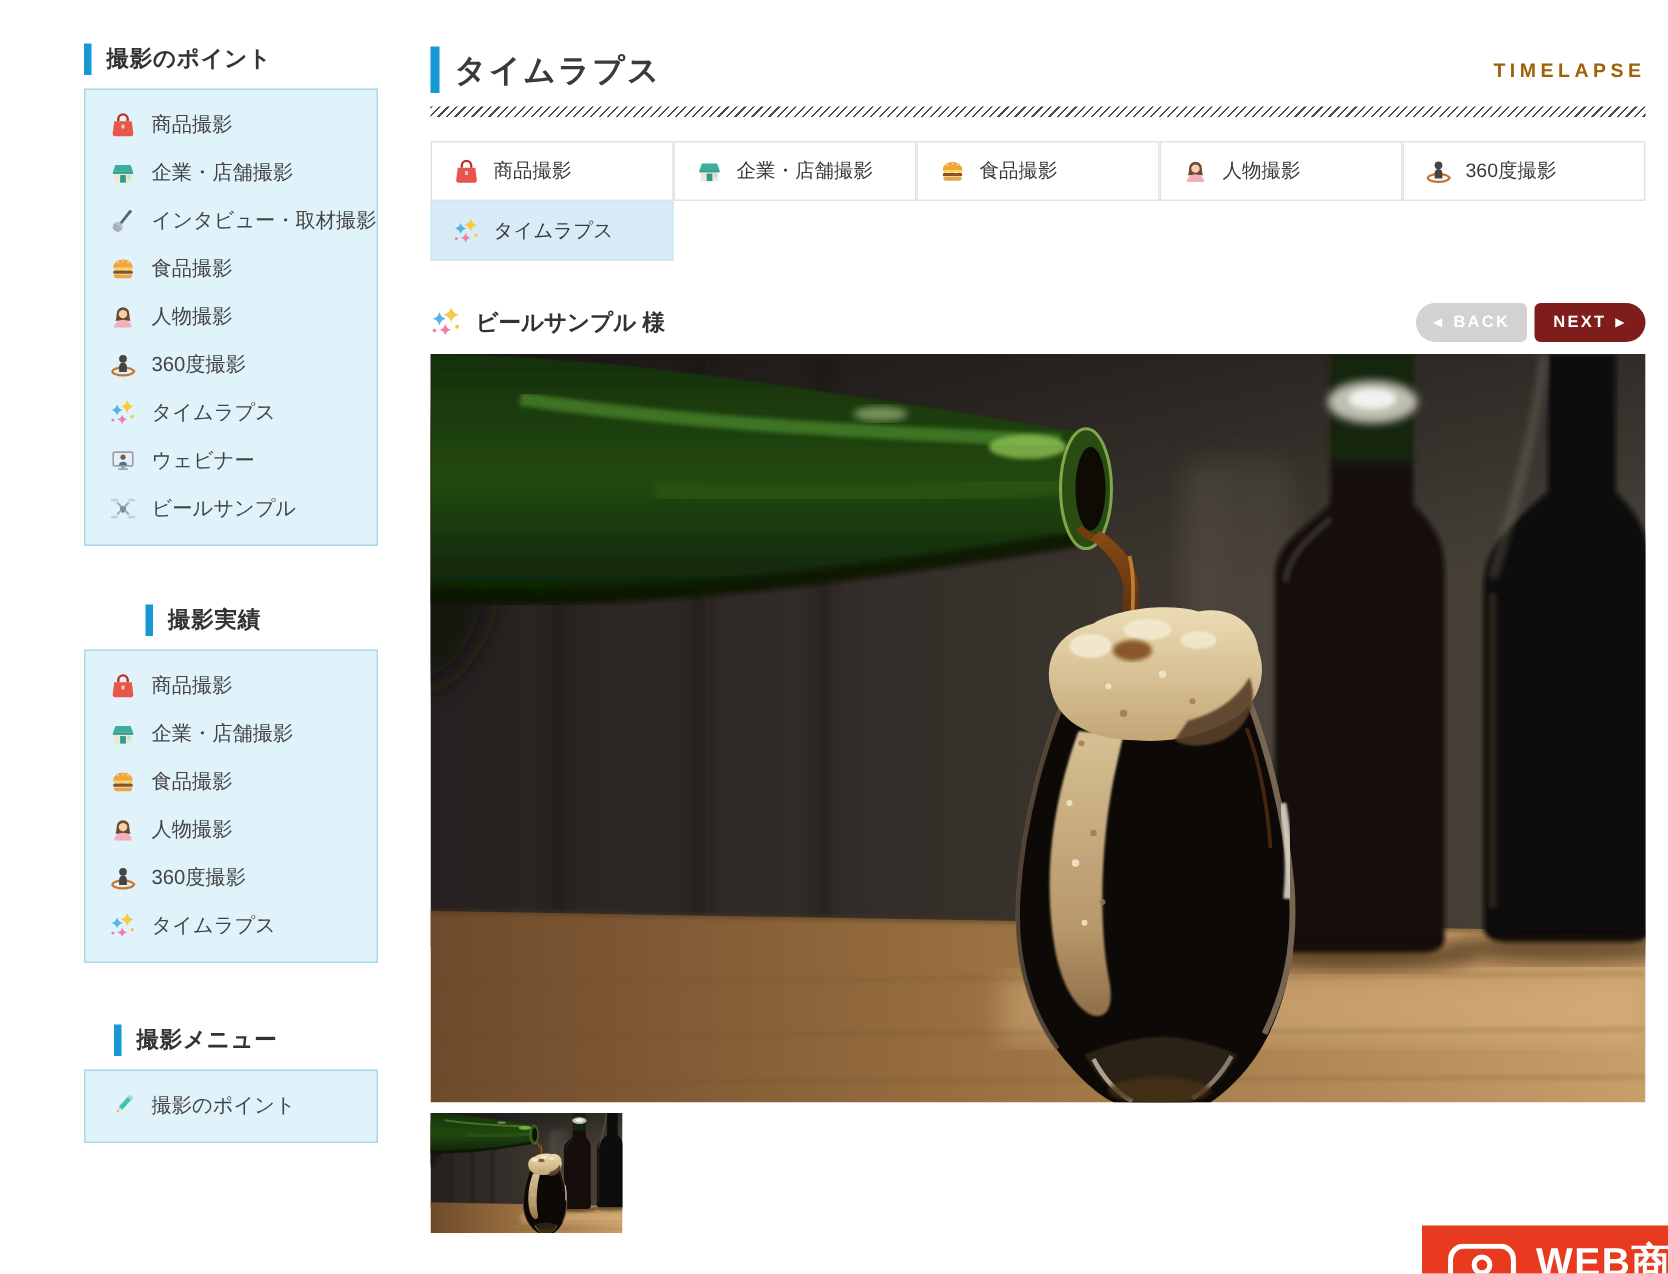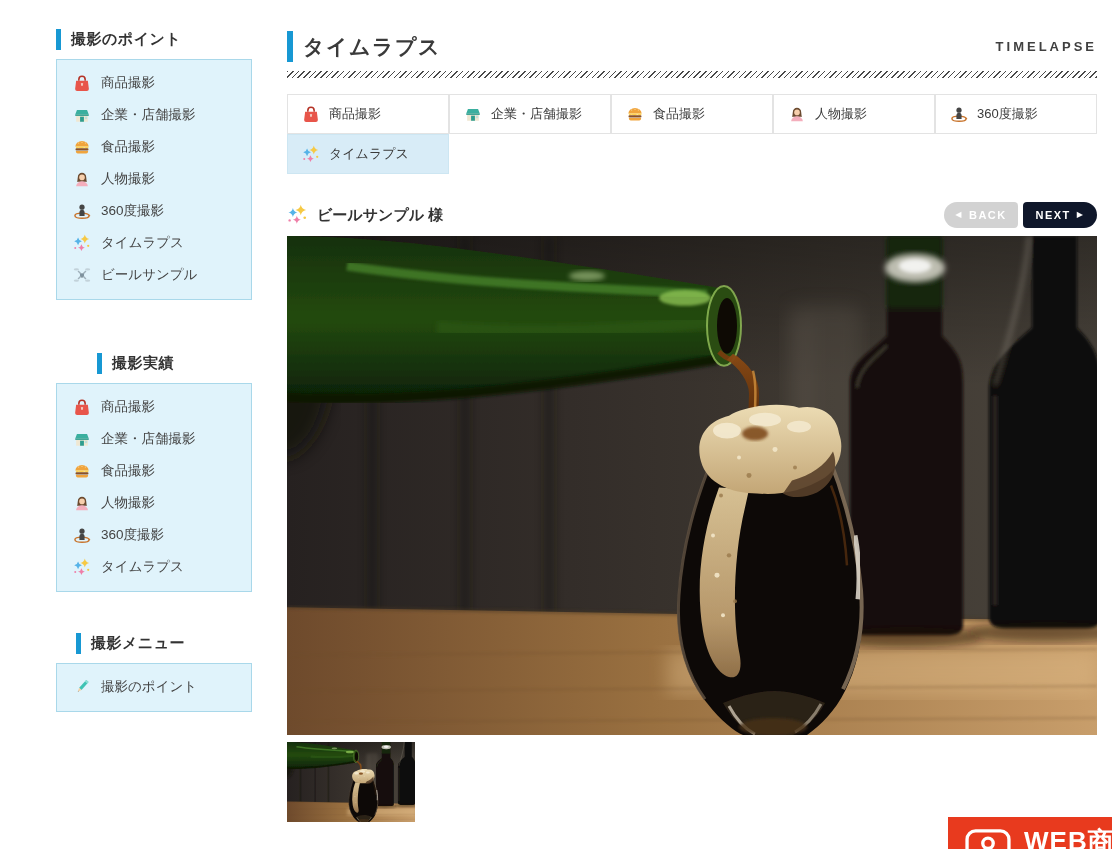--- a/index.html
+++ b/index.html
@@ -15,39 +15,39 @@
   .sb-box{margin-top:9px;background:#e0f3fb;border:1px solid #a9d8ea;box-sizing:border-box;width:196px;padding:7px 0 8px 16px;}
   .sb-item{display:flex;align-items:center;height:32px;cursor:pointer;}
   .s-icon{width:18px;height:18px;margin-right:10px;flex:none;}
   .s-icon svg{width:18px;height:18px;display:block;}
   .s-label{font-size:13.5px;color:#444;white-space:nowrap;}
   
   .main{position:absolute;left:287px;top:0;width:810px;height:849px;}
   .m-head{position:absolute;top:30px;left:0;width:810px;height:34px;}
   .m-bar{position:absolute;left:0;top:1px;width:6px;height:31px;background:#1798d3;}
   .m-title{position:absolute;left:16px;top:3px;font-size:21px;font-weight:bold;color:#3a3a3a;letter-spacing:1.5px;}
-  .m-sub{position:absolute;right:0;top:9px;font-size:13px;font-weight:bold;color:#404040;letter-spacing:3px;}
+  .m-sub{position:absolute;right:0;top:9px;font-size:13px;font-weight:bold;color:#a16207;letter-spacing:3px;}
   .divider{position:absolute;top:71px;left:0;width:810px;height:7px;
     background:repeating-linear-gradient(135deg,#4a4a4a 0 1px,transparent 1px 4px);}
   .tabs{position:absolute;top:94px;left:0;width:810px;height:80px;}
   .tab{position:absolute;width:162px;height:40px;box-sizing:border-box;border:1px solid #e3e3e3;
     background:#fff;display:flex;align-items:center;padding-left:14px;cursor:pointer;}
   .tab.selected{background:#d8ecf7;border-color:#cde6f2;}
   .t-icon{width:18px;height:18px;margin-right:9px;flex:none;}
   .t-icon svg{width:18px;height:18px;display:block;}
   .t-label{font-size:13px;color:#3a3a3a;white-space:nowrap;}
   .client-row{position:absolute;top:202px;left:0;width:810px;height:26px;text-align:right;}
   .c-icon{position:absolute;left:0;top:2px;width:21px;height:21px;}
   .c-icon svg{width:21px;height:21px;display:block;}
   .c-label{position:absolute;left:30px;top:4px;font-size:15px;font-weight:600;color:#333;}
   .btn{position:absolute;top:0;height:26px;display:flex;align-items:center;justify-content:center;
     gap:6px;color:#fff;font-size:11px;font-weight:bold;letter-spacing:1.5px;cursor:pointer;}
   .btn .arr{font-size:8px;line-height:1;}
   .btn-back{right:79px;width:74px;background:#d2d2d2;border-radius:13px 4px 4px 13px;}
-  .btn-next{right:0;width:74px;background:#0f172a;border-radius:4px 13px 13px 4px;}
+  .btn-next{right:0;width:74px;background:#7f1d1d;border-radius:4px 13px 13px 4px;}
   .photo{position:absolute;top:236px;left:0;width:810px;height:499px;}
   .photo svg{display:block;width:810px;height:499px;}
   .thumb{position:absolute;top:742px;left:0;width:128px;height:80px;cursor:pointer;}
   .thumb svg{display:block;width:128px;height:80px;}
   
   .web-cta{position:absolute;left:948px;top:817px;width:260px;height:64px;background:#e83a1e;cursor:pointer;}
   .cta-icon{position:absolute;left:17px;top:12px;width:46px;height:40px;}
   .cta-label{position:absolute;left:76px;top:7px;font-size:26px;font-weight:bold;color:#fff;letter-spacing:1px;white-space:nowrap;}
   .hidden-defs{position:absolute;width:0;height:0;overflow:hidden;}
 </style>
@@ -220,20 +220,31 @@
             <rect x="2" y="7.5" width="12" height="1.3" fill="#2f9d8e"></rect>
             <rect x="6.3" y="9.5" width="3.4" height="4.5" fill="#2f9d8e"></rect>
             <rect x="10.6" y="9.5" width="2" height="2.2" fill="#bfe0da"></rect>
           </svg>
         </span>
         <span class="s-label">企業・店舗撮影</span>
       </div>
       <div class="sb-item">
         <span class="s-icon">
           <svg viewBox="0 0 16 16">
+            <line x1="11.8" y1="3.2" x2="5.8" y2="10.8" stroke="#5a6065" stroke-width="1.6"></line>
+            <circle cx="12.2" cy="2.8" r="1" fill="#5a6065"></circle>
+            <circle cx="4.8" cy="11.8" r="3" fill="#b9c2c9"></circle>
+            <path d="M2.6 10.2 l4.4 3.2 M2.2 12 l3.4 2.4" stroke="#8d979e" stroke-width="0.7"></path>
+          </svg>
+        </span>
+        <span class="s-label">インタビュー・取材撮影</span>
+      </div>
+      <div class="sb-item">
+        <span class="s-icon">
+          <svg viewBox="0 0 16 16">
             <path d="M2.2 7.2 a5.8 4.6 0 0 1 11.6 0 v.3 H2.2 Z" fill="#f0a43c"></path>
             <circle cx="5" cy="4.4" r="0.5" fill="#fbe3b0"></circle>
             <circle cx="8" cy="3.8" r="0.5" fill="#fbe3b0"></circle>
             <circle cx="11" cy="4.4" r="0.5" fill="#fbe3b0"></circle>
             <path d="M2.2 7.5 h11.6 v1 l-1.5 .8 -2.2 -.8 -2.5 .9 -2.6 -.8 -1.8 .7 Z" fill="#ffd14f"></path>
             <rect x="2.2" y="9.2" width="11.6" height="1.9" rx="0.95" fill="#8a5126"></rect>
             <path d="M2.6 11.5 h10.8 v.8 a1.6 1.6 0 0 1 -1.6 1.5 H4.2 a1.6 1.6 0 0 1 -1.6 -1.5 Z" fill="#f0a43c"></path>
           </svg>
         </span>
         <span class="s-label">食品撮影</span>
@@ -267,33 +278,45 @@
             <path d="M7.5 9 Q8 11.5 10.5 12 Q8 12.5 7.5 15 Q7 12.5 4.5 12 Q7 11.5 7.5 9 Z" fill="#ef7fa8"></path>
             <circle cx="13.5" cy="10.5" r="1" fill="#f6c944"></circle>
             <circle cx="2" cy="12.5" r="0.9" fill="#ef7fa8"></circle>
           </svg>
         </span>
         <span class="s-label">タイムラプス</span>
       </div>
       <div class="sb-item">
         <span class="s-icon">
           <svg viewBox="0 0 16 16">
+            <rect x="2.2" y="3" width="11.6" height="8.2" rx="0.8" fill="#e8eef3" stroke="#97a2ab" stroke-width="1"></rect>
+            <circle cx="8" cy="6" r="1.5" fill="#7a5a3e"></circle>
+            <path d="M5.6 10.8 a2.4 2.1 0 0 1 4.8 0 Z" fill="#4a72a8"></path>
+            <rect x="6.9" y="11.4" width="2.2" height="1.2" fill="#97a2ab"></rect>
+            <rect x="5" y="12.6" width="6" height="1" rx="0.5" fill="#97a2ab"></rect>
+          </svg>
+        </span>
+        <span class="s-label">ウェビナー</span>
+      </div>
+      <div class="sb-item">
+        <span class="s-icon">
+          <svg viewBox="0 0 16 16">
             <path d="M4.5 4.5 L11.5 11.5 M11.5 4.5 L4.5 11.5" stroke="#9fb0ba" stroke-width="1.3" fill="none"></path>
             <ellipse cx="3" cy="3" rx="2.3" ry="0.9" fill="#c2d2da"></ellipse>
             <ellipse cx="13" cy="3" rx="2.3" ry="0.9" fill="#c2d2da"></ellipse>
             <ellipse cx="3" cy="13" rx="2.3" ry="0.9" fill="#c2d2da"></ellipse>
             <ellipse cx="13" cy="13" rx="2.3" ry="0.9" fill="#c2d2da"></ellipse>
             <rect x="6.2" y="6.6" width="3.6" height="2.8" rx="1" fill="#7e929e"></rect>
             <circle cx="8" cy="9.8" r="0.7" fill="#5a6a74"></circle>
           </svg>
         </span>
         <span class="s-label">ビールサンプル</span>
       </div>
     </div>
-    <div class="sb-head" style="margin-top: 52px; padding-left: 41px;">
+    <div class="sb-head" style="margin-top: 38px; padding-left: 41px;">
       <span class="sb-bar"></span>
       <span class="sb-title">撮影実績</span>
     </div>
     <div class="sb-box">
       <div class="sb-item">
         <span class="s-icon">
           <svg viewBox="0 0 16 16">
             <path d="M5.2 6 V4.8 a2.8 2.8 0 0 1 5.6 0 V6" fill="none" stroke="#b53226" stroke-width="1.4"></path>
             <path d="M2.8 6 h10.4 l.9 7.2 a1.6 1.6 0 0 1 -1.6 1.8 H3.5 a1.6 1.6 0 0 1 -1.6 -1.8 Z" fill="#e8554a"></path>
             <rect x="7.1" y="8" width="1.8" height="2.4" rx="0.5" fill="#f3c8bd"></rect>

